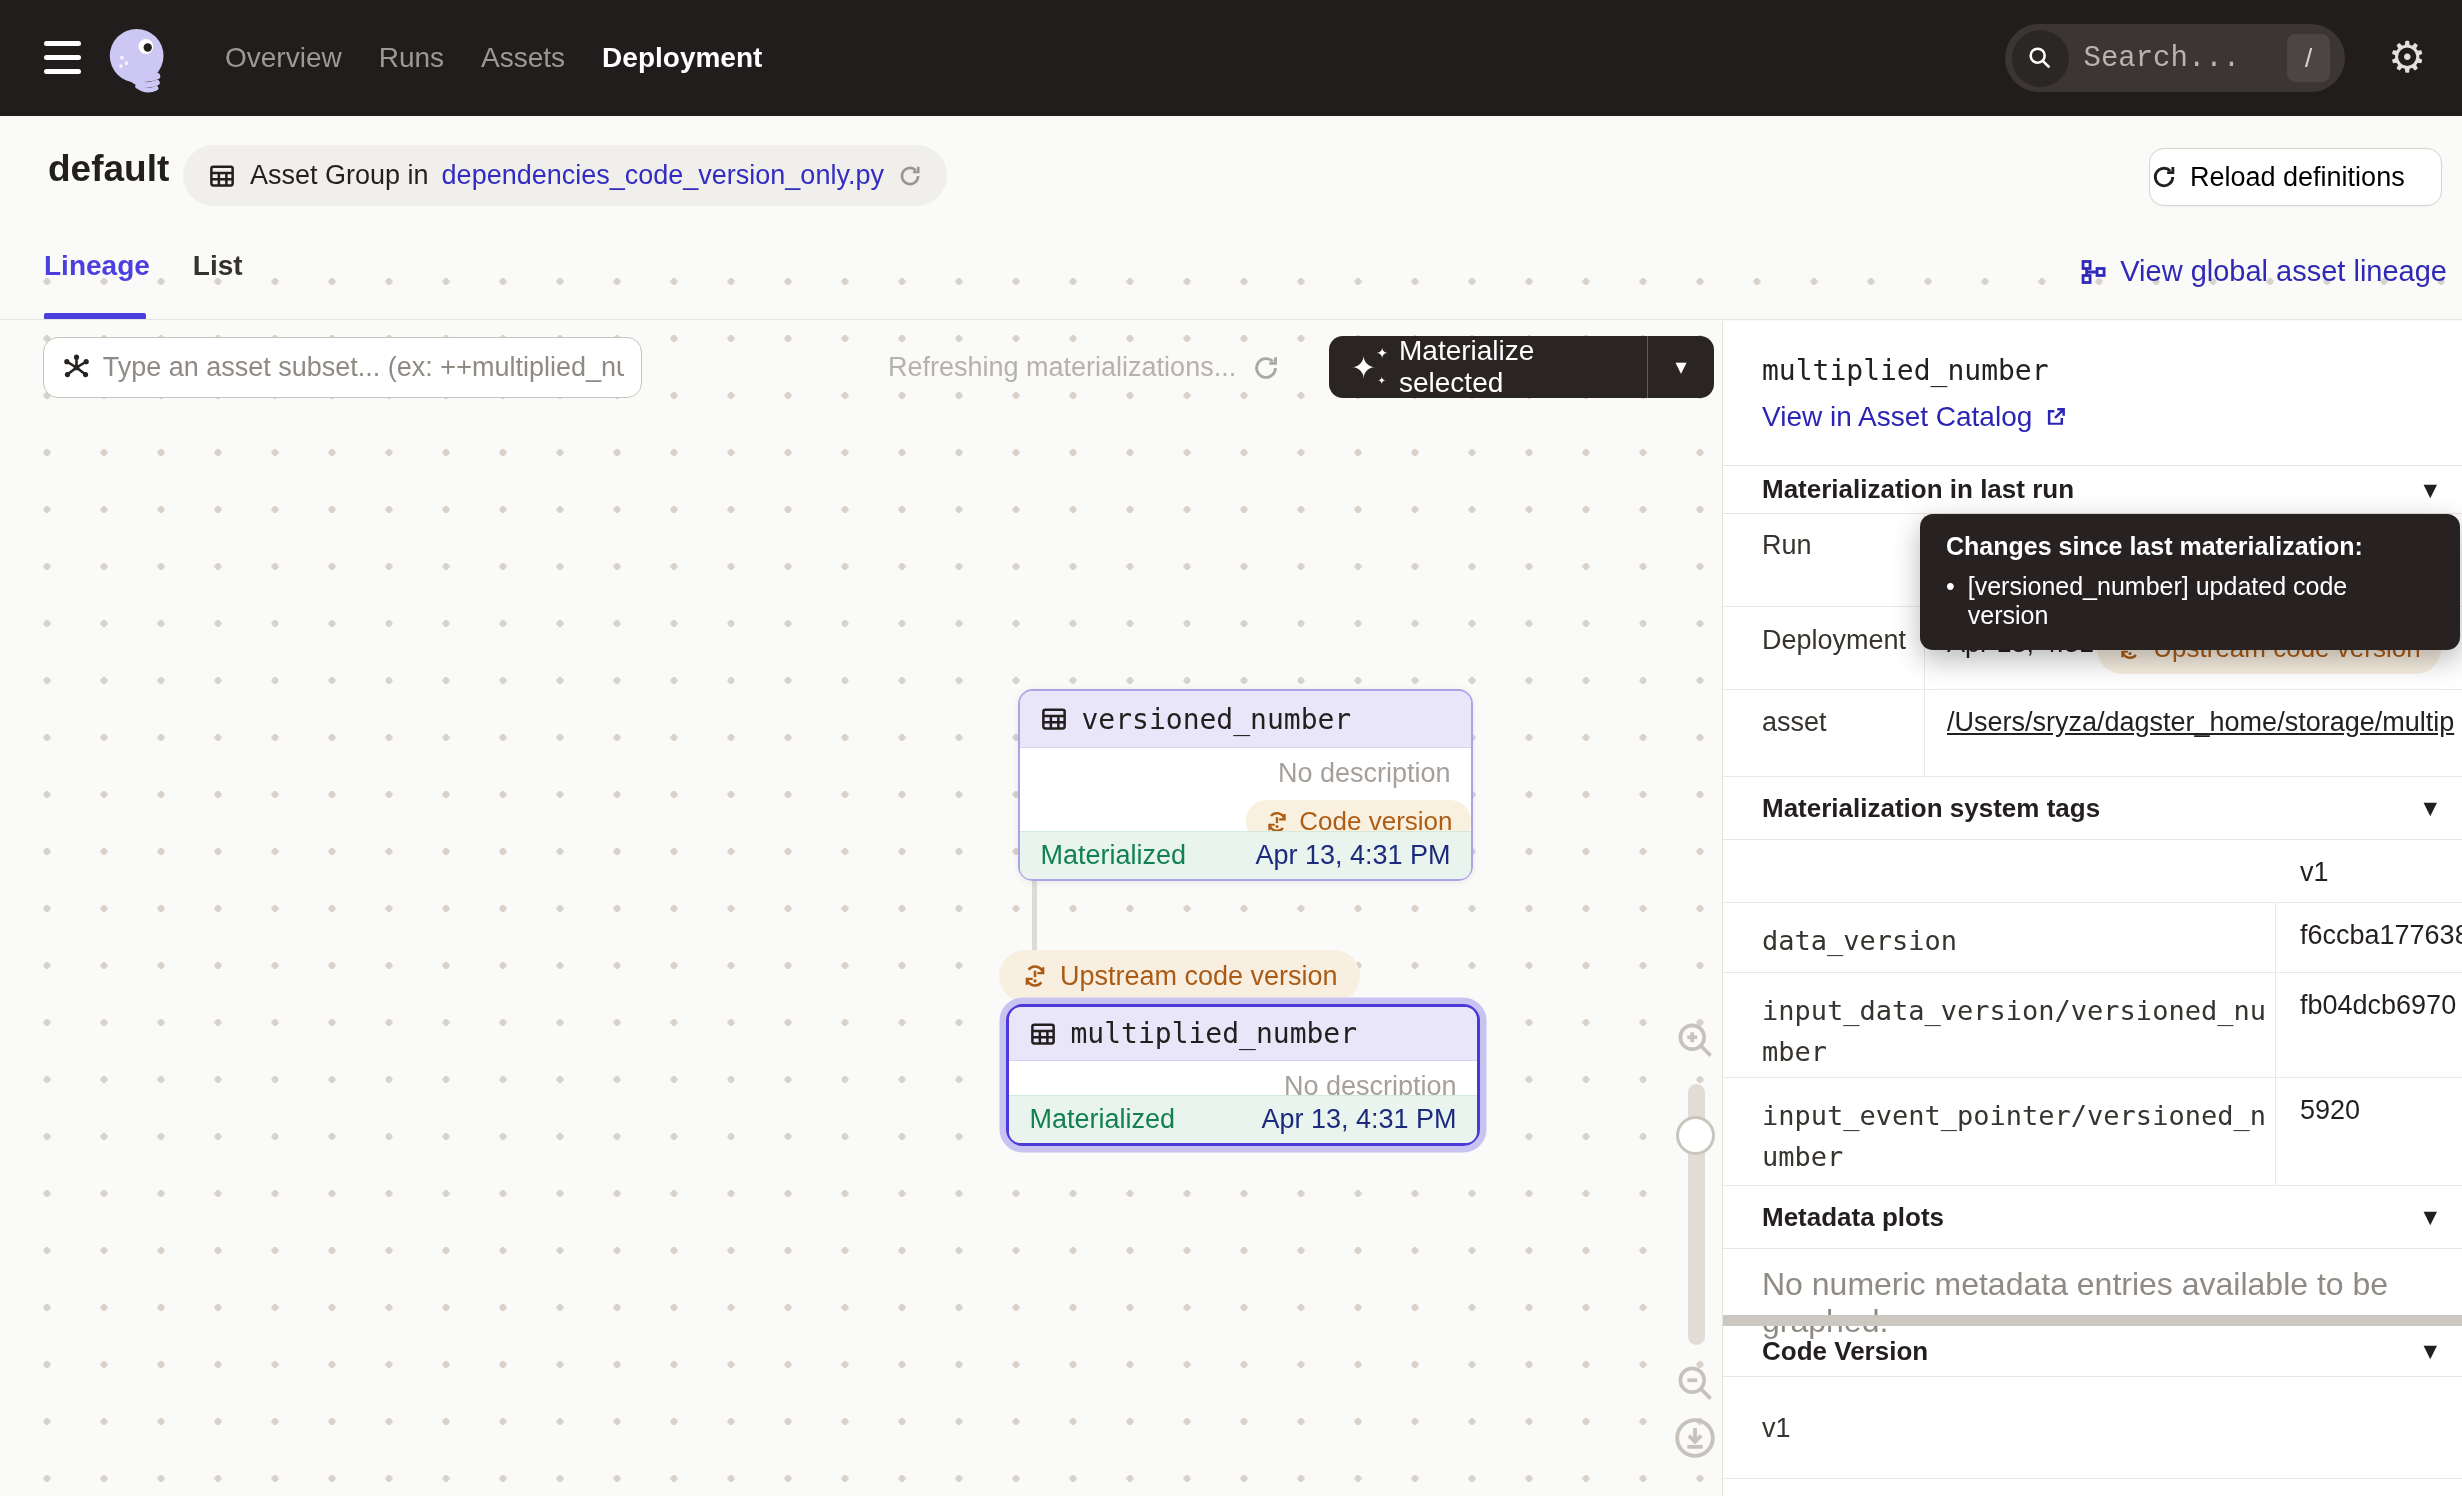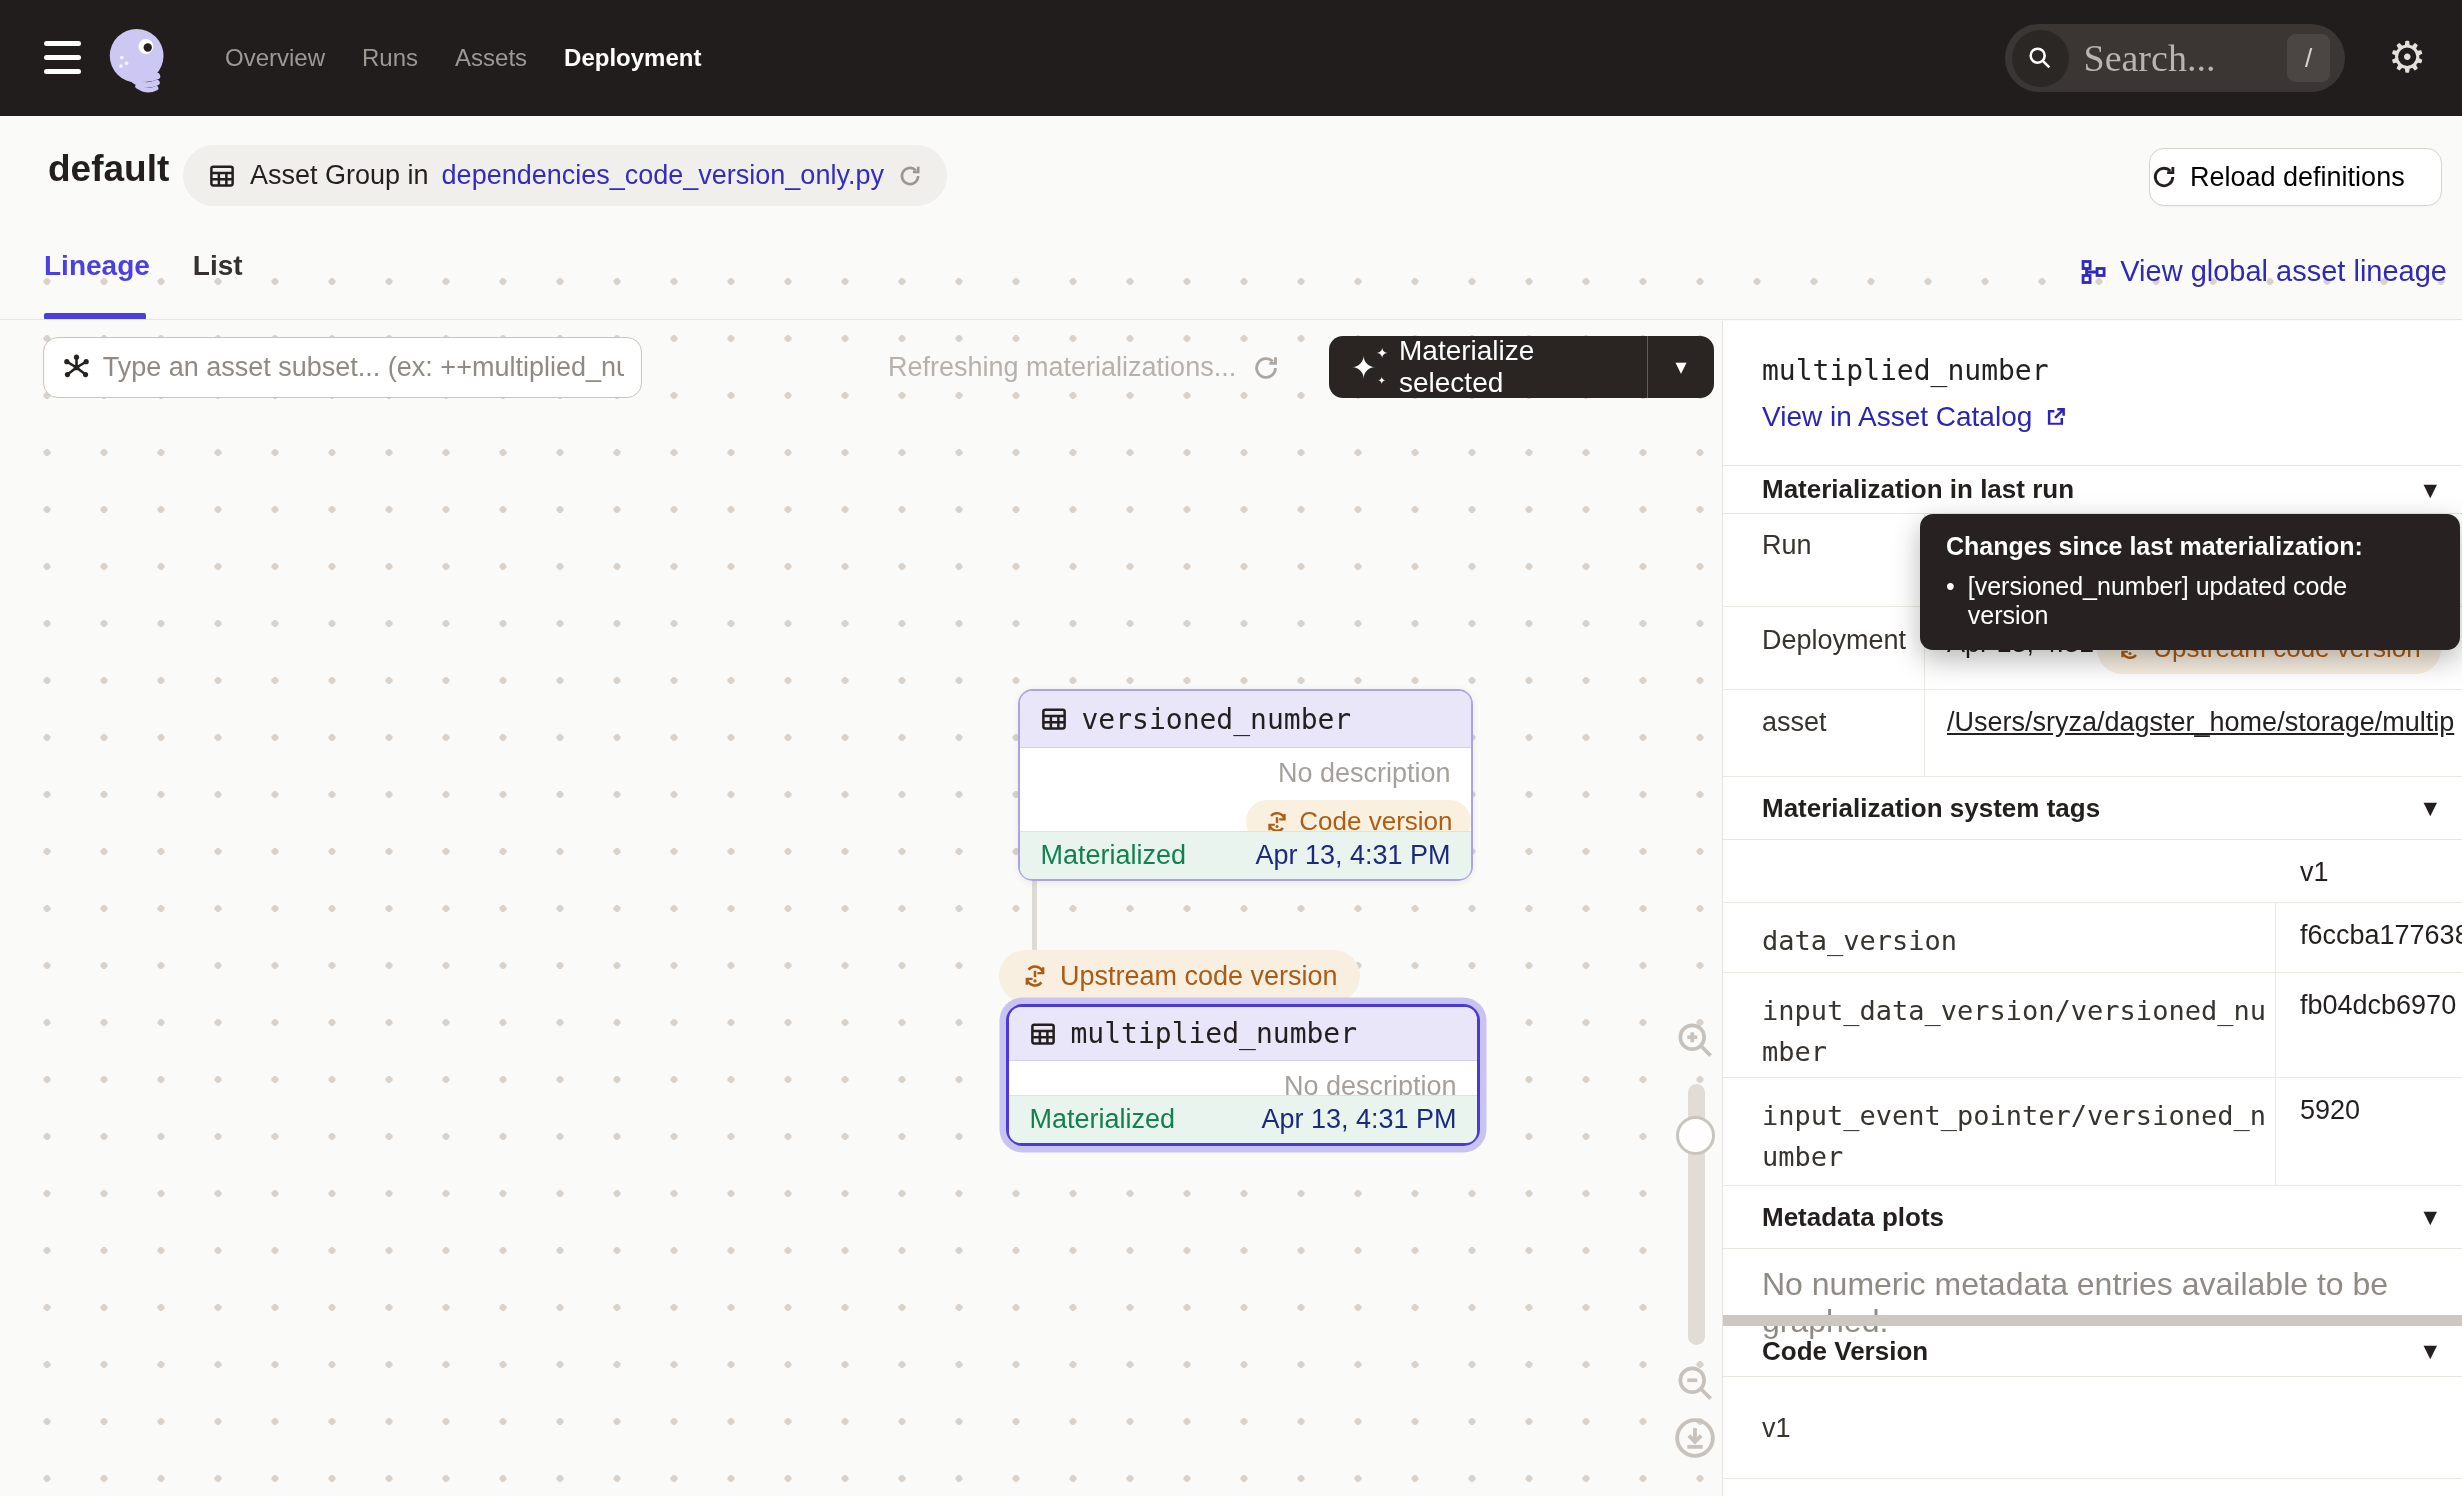--- a/index.html
+++ b/index.html
@@ -15,28 +15,28 @@
   
   .navbar {
     position: absolute; left: 0; top: 0; width: 2462px; height: 116px;
     background: #211D1C; display: flex; align-items: center;
   }
   .hamburger { position: absolute; left: 44px; top: 41px; width: 37px; height: 33px;
     display: flex; flex-direction: column; justify-content: space-between; cursor: pointer; }
   .hamburger i { display: block; height: 4.6px; border-radius: 2.8px; background: #FFFFFF; }
   .logo { position: absolute; left: 107px; top: 26px; width: 63px; height: 67px; }
   .nav-links { position: absolute; left: 225px; top: 0; height: 116px; display: flex; align-items: center; gap: 37px; }
-  .nav-link { font-size: 24px; font-weight: 500; color: #9D9893; cursor: pointer; }
+  .nav-link { font-size: 28px; font-weight: 500; color: #9D9893; cursor: pointer; }
   .nav-link.active { color: #FFFFFF; font-weight: 700; }
   .search-pill { position: absolute; left: 2005px; top: 24px; width: 340px; height: 68px;
     background: #3B3634; border-radius: 35px; display: flex; align-items: center; }
   .search-circle { width: 57px; height: 57px; margin-left: 6.5px; border-radius: 50%;
     background: #2B2725; display: flex; align-items: center; justify-content: center; }
   .search-pill input { flex: 1; min-width: 0; background: transparent; border: none; outline: none;
-    font-family: Liberation Serif, serif; font-size: 38px; color: #e5e5e5; padding-left: 15px; }
+    font-family: Liberation Mono, monospace; font-size: 29px; color: #e5e5e5; padding-left: 15px; }
   .search-pill input::placeholder { color: #B9B4AE; }
   .slash-key { width: 43px; height: 48px; margin-right: 15px; border-radius: 8.3px;
     background: #4B4643; color: #D8D4CF; font-size: 26px; display: flex;
     align-items: center; justify-content: center; flex: none; }
   .gear { position: absolute; left: 2388px; top: 33px; font-size: 43px; line-height: 48px;
     color: #E3DFDA; cursor: pointer; font-family: "DejaVu Sans", sans-serif; }
 
   
   .page-title { position: absolute; left: 48px; top: 148px; font-size: 37px; font-weight: 700; }
   .group-pill { position: absolute; left: 183px; top: 145px; height: 61px; padding: 0 24px;

